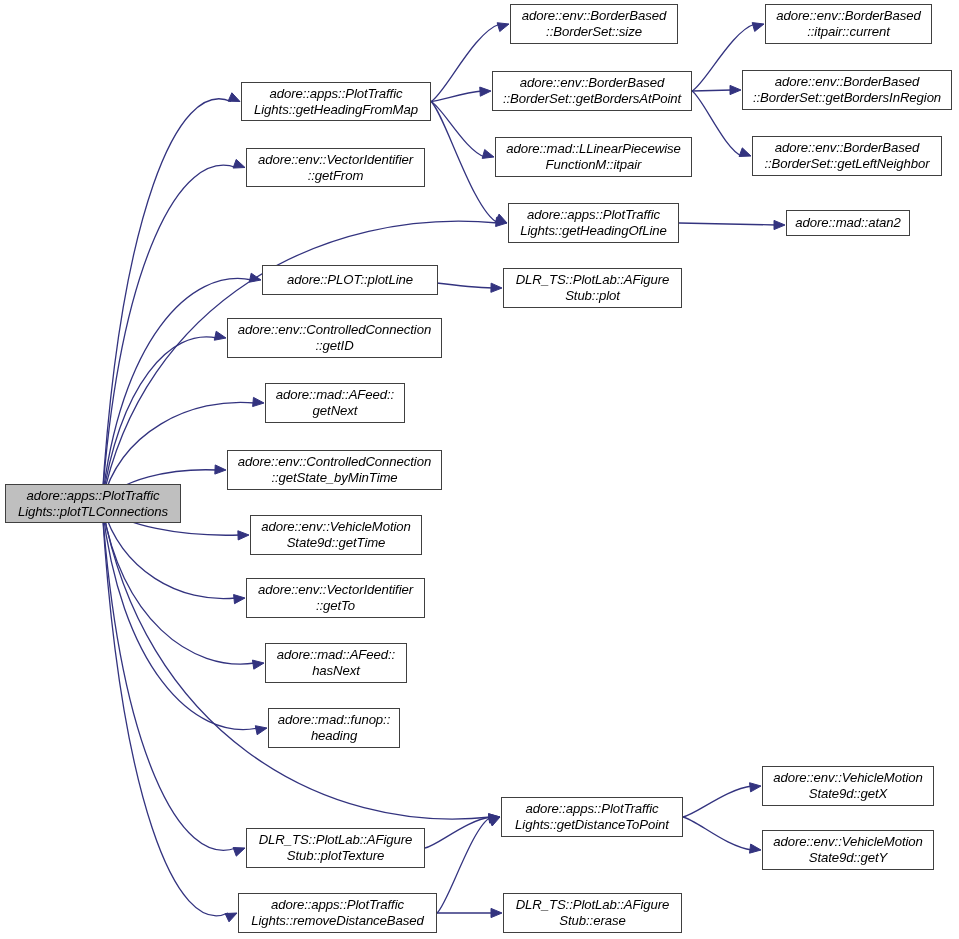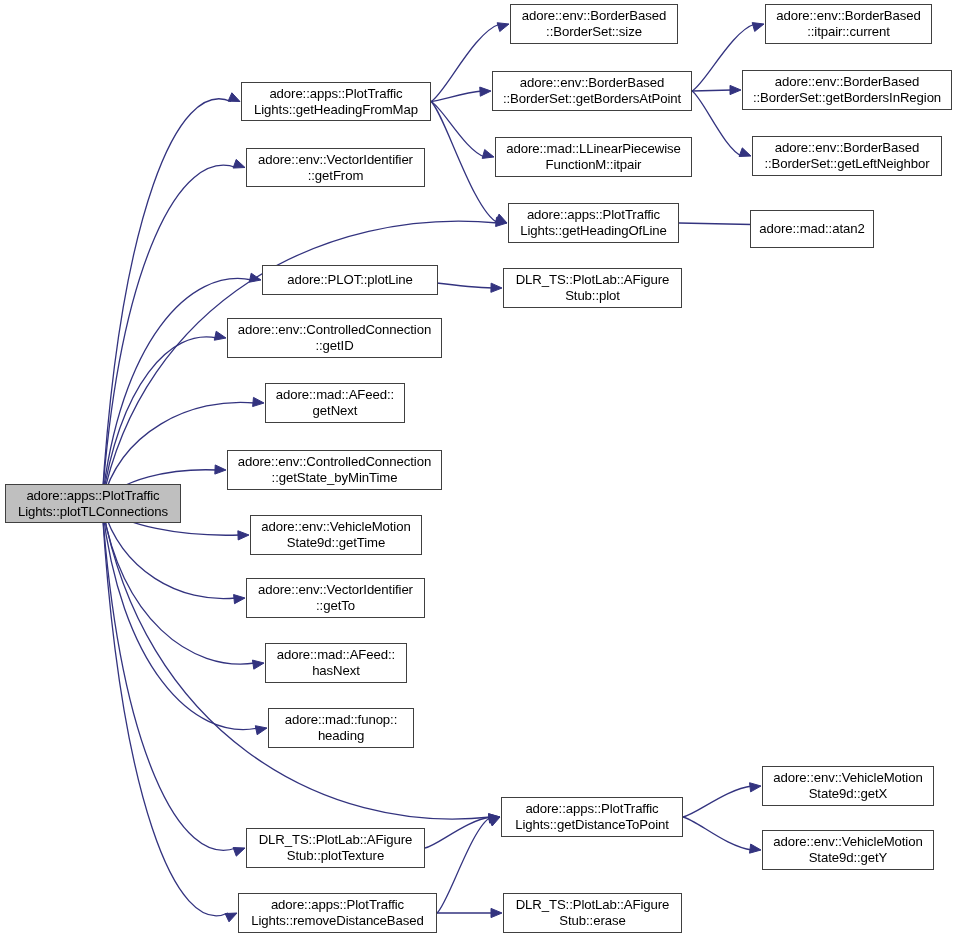--- a/index.html
+++ b/index.html
@@ -2,21 +2,21 @@
 <html><head>
 <meta charset="utf-8">
 <style>
   html,body{margin:0;padding:0;background:#ffffff;}
   body{font-family:"Liberation Sans", sans-serif;}
   #canvas{position:relative;width:959px;height:939px;background:#ffffff;overflow:hidden;}
   #edges{position:absolute;left:0;top:0;width:959px;height:939px;}
   .node{position:absolute;box-sizing:border-box;border:1px solid #404040;
         background:#ffffff;display:flex;align-items:center;justify-content:center;
         text-align:center;color:#000000;font-size:13.2px;line-height:15.6px;
-        letter-spacing:-0.1px;padding:4px 3px;}
+        letter-spacing:-0.1px;padding:4px 3px;font-style:italic;}
   .node.hl{background:#bfbfbf;}
   .node span{display:block;white-space:pre-line;}
 </style>
 </head>
 <body>
 
 <div id="canvas">
   <svg id="edges" viewBox="0 0 959 939">
       <path d="M101.80000000000001,503.5 C119.80000000000001,214.06 177.81,77.38 231,101.5" fill="none" stroke="#33337f" stroke-width="1.3"></path>
       <polygon points="240,101.5 228.08215486391063,101.14649283997272 231.88166338075123,92.76772592410404" fill="#33337f" stroke="#33337f"></polygon>
@@ -107,21 +107,21 @@
 State9d::getTime</span>
     </div>
     <div class="node" style="left: 246px; top: 578px; width: 179px; height: 40px; border-color: rgb(64, 64, 64);">
       <span>adore::env::VectorIdentifier
 ::getTo</span>
     </div>
     <div class="node" style="left: 265px; top: 643px; width: 142px; height: 40px; border-color: rgb(64, 64, 64);">
       <span>adore::mad::AFeed::
 hasNext</span>
     </div>
-    <div class="node" style="left: 268px; top: 708px; width: 146px; height: 40px; border-color: rgb(64, 64, 64);">
+    <div class="node" style="left: 268px; top: 708px; width: 132px; height: 40px; border-color: rgb(64, 64, 64);">
       <span>adore::mad::funop::
 heading</span>
     </div>
     <div class="node" style="left: 246px; top: 828px; width: 179px; height: 40px; border-color: rgb(64, 64, 64);">
       <span>DLR_TS::PlotLab::AFigure
 Stub::plotTexture</span>
     </div>
     <div class="node" style="left: 238px; top: 893px; width: 199px; height: 40px; border-color: rgb(64, 64, 64);">
       <span>adore::apps::PlotTraffic
 Lights::removeDistanceBased</span>
@@ -159,21 +159,21 @@
 ::itpair::current</span>
     </div>
     <div class="node" style="left: 742px; top: 70px; width: 210px; height: 40px; border-color: rgb(64, 64, 64);">
       <span>adore::env::BorderBased
 ::BorderSet::getBordersInRegion</span>
     </div>
     <div class="node" style="left: 752px; top: 136px; width: 190px; height: 40px; border-color: rgb(64, 64, 64);">
       <span>adore::env::BorderBased
 ::BorderSet::getLeftNeighbor</span>
     </div>
-    <div class="node" style="left: 750px; top: 210px; width: 124px; height: 38px; border-color: rgb(64, 64, 64);">
+    <div class="node" style="left: 786px; top: 210px; width: 124px; height: 26px; border-color: rgb(64, 64, 64);">
       <span>adore::mad::atan2</span>
     </div>
     <div class="node" style="left: 762px; top: 766px; width: 172px; height: 40px; border-color: rgb(64, 64, 64);">
       <span>adore::env::VehicleMotion
 State9d::getX</span>
     </div>
     <div class="node" style="left: 762px; top: 830px; width: 172px; height: 40px; border-color: rgb(64, 64, 64);">
       <span>adore::env::VehicleMotion
 State9d::getY</span>
     </div>

